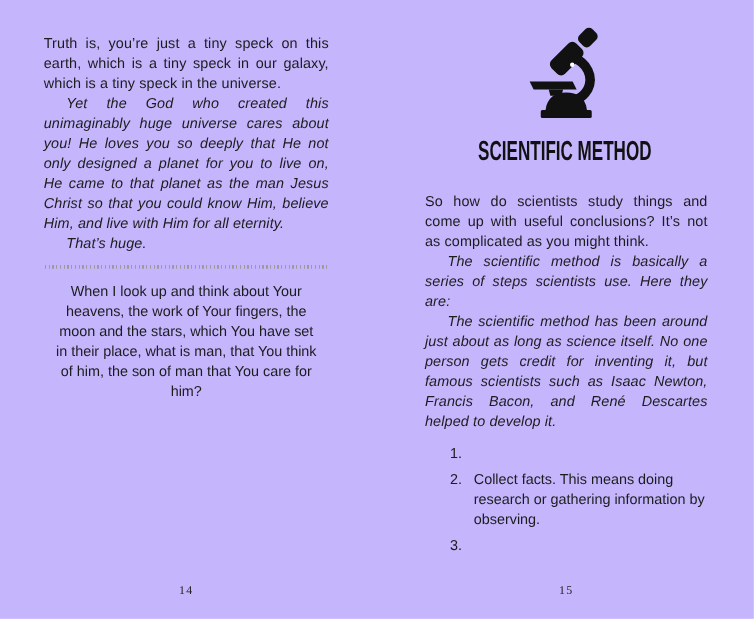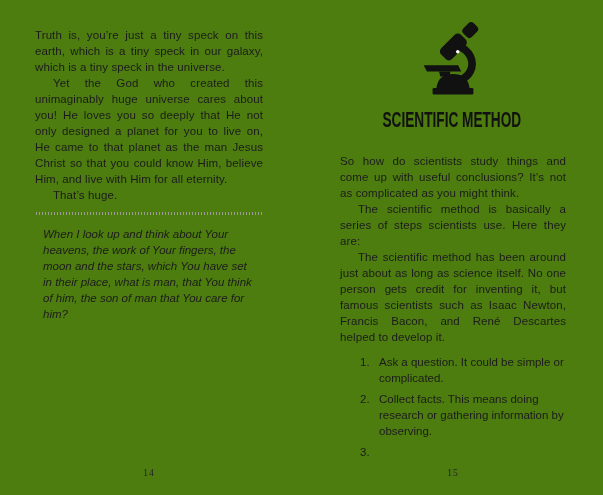--- a/index.html
+++ b/index.html
@@ -6,49 +6,49 @@
   body {
     width: 603px; height: 495px;
     background: #ffffff;
     font-family: "Liberation Sans", sans-serif;
     color: #1c1c1c;
     -webkit-font-smoothing: antialiased;
   }
   .spread {
     position: relative;
     width: 603px; height: 495px;
-    background: #4d7c0f;
+    background: #c4b5fd;
     overflow: hidden;
   }
   .page-col { position: absolute; }
   .page-left  { left: 35px;  top: 27px; width: 228px; }
   .page-right { left: 340px; top: 18px; width: 226px; }
 
   p.body-par {
     margin: 0;
     font-size: 11.5px;
     line-height: 16px;
     text-align: justify;
     letter-spacing: 0.1px;
   }
-  p.indent { text-indent: 18px; }
+  p.indent { text-indent: 18px; font-style: italic; }
   p.italic-par { text-align: left; }
 
   .dotted-divider {
     height: 3px;
     margin: 9px 1px 11px 1px;
     background-image: repeating-linear-gradient(to right, #9a9a9a 0, #9a9a9a 1px, transparent 1px, transparent 3px);
   }
 
   .quote {
     margin: 2px auto 12px auto;
     width: 212px;
-    font-style: italic;
     font-size: 11.5px;
     line-height: 16px;
+    text-align: center;
   }
   .attribution {
     margin: 1px 0 0 0;
     text-align: center;
     font-variant: small-caps;
     letter-spacing: 1.5px;
     font-size: 12.5px;
   }
 
   .icon-wrap { text-align: center; margin: 0 0 6px 0; }
@@ -134,21 +134,20 @@
 
     <h1 class="chapter-title"><span class="squeeze">SCIENTIFIC METHOD</span></h1>
 
     <p class="body-par">So how do scientists study things and come up with useful conclusions? It’s not as complicated as you might think.</p>
     <p class="body-par indent">The scientific method is basically a series of steps scientists use. Here they are:</p>
     <p class="body-par indent">The scientific method has been around just about as long as science itself. No one person gets credit for inventing it, but famous scientists such as Isaac Newton, Francis Bacon, and René Descartes helped to develop it.</p>
 
     <ol class="steps-list">
       <li>
         <span class="li-num">1.</span>
-        <span class="li-text">Ask a question. It could be simple or complicated.</span>
       </li>
       <li>
         <span class="li-num">2.</span>
         <span class="li-text">Collect facts. This means doing research or gathering information by observing.</span>
       </li>
       <li>
         <span class="li-num">3.</span>
       </li>
     </ol>
   </div>

